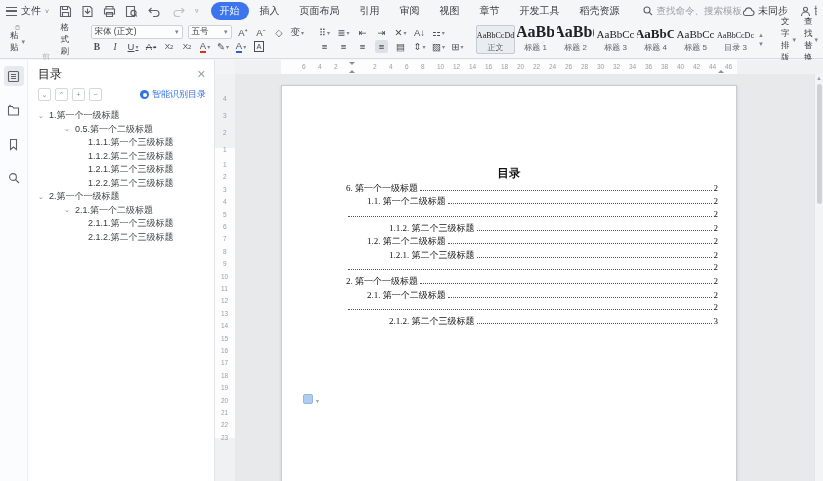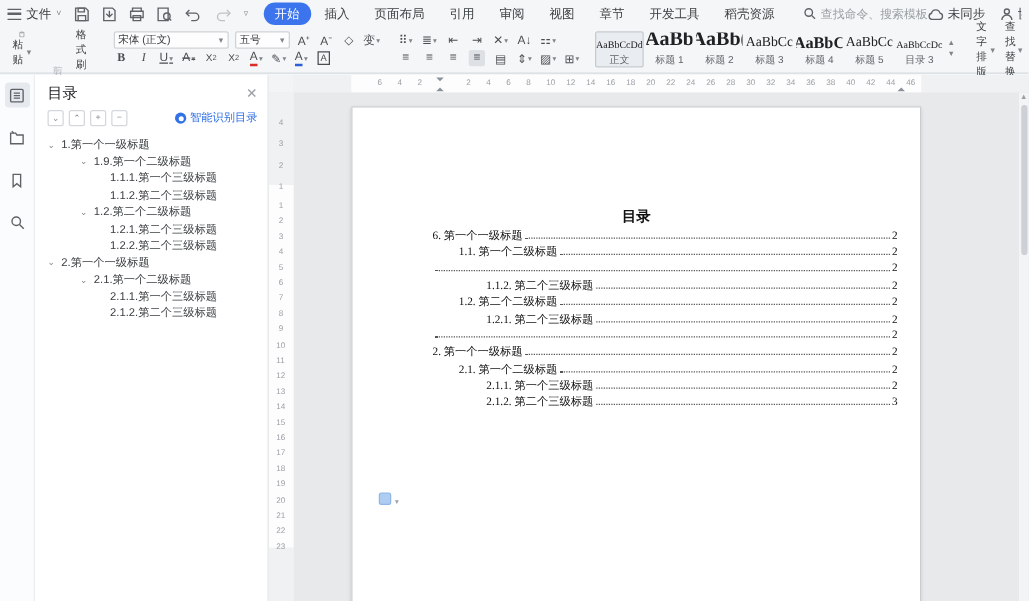--- a/index.html
+++ b/index.html
@@ -394,33 +394,29 @@
           <span>智能识别目录</span>
         </span>
       </div>
       <div class="tree" id="toc-tree">
           <div class="tree-row lv1">
             <span class="tchev">⌄</span>
             <span class="ttext">1.第一个一级标题</span>
           </div>
           <div class="tree-row lv2">
             <span class="tchev">⌄</span>
-            <span class="ttext">1.9.第一个二级标题</span>
+            <span class="ttext">0.5.第一个二级标题</span>
           </div>
           <div class="tree-row lv3">
             <span class="tchev empty"></span>
             <span class="ttext">1.1.1.第一个三级标题</span>
           </div>
           <div class="tree-row lv3">
             <span class="tchev empty"></span>
             <span class="ttext">1.1.2.第二个三级标题</span>
-          </div>
-          <div class="tree-row lv2">
-            <span class="tchev">⌄</span>
-            <span class="ttext">1.2.第二个二级标题</span>
           </div>
           <div class="tree-row lv3">
             <span class="tchev empty"></span>
             <span class="ttext">1.2.1.第二个三级标题</span>
           </div>
           <div class="tree-row lv3">
             <span class="tchev empty"></span>
             <span class="ttext">1.2.2.第二个三级标题</span>
           </div>
           <div class="tree-row lv1">
@@ -552,21 +548,20 @@
                 <span class="etext">2. 第一个一级标题</span>
                 <span class="leader"></span>
                 <span class="epage">2</span>
               </div>
               <div class="toc-entry lv2">
                 <span class="etext">2.1. 第一个二级标题</span>
                 <span class="leader"></span>
                 <span class="epage">2</span>
               </div>
               <div class="toc-entry lv3">
-                <span class="etext">2.1.1. 第一个三级标题</span>
                 <span class="leader"></span>
                 <span class="epage">2</span>
               </div>
               <div class="toc-entry lv3">
                 <span class="etext">2.1.2. 第二个三级标题</span>
                 <span class="leader"></span>
                 <span class="epage">3</span>
               </div>
             </div>
           <div class="helper-icon"></div>

